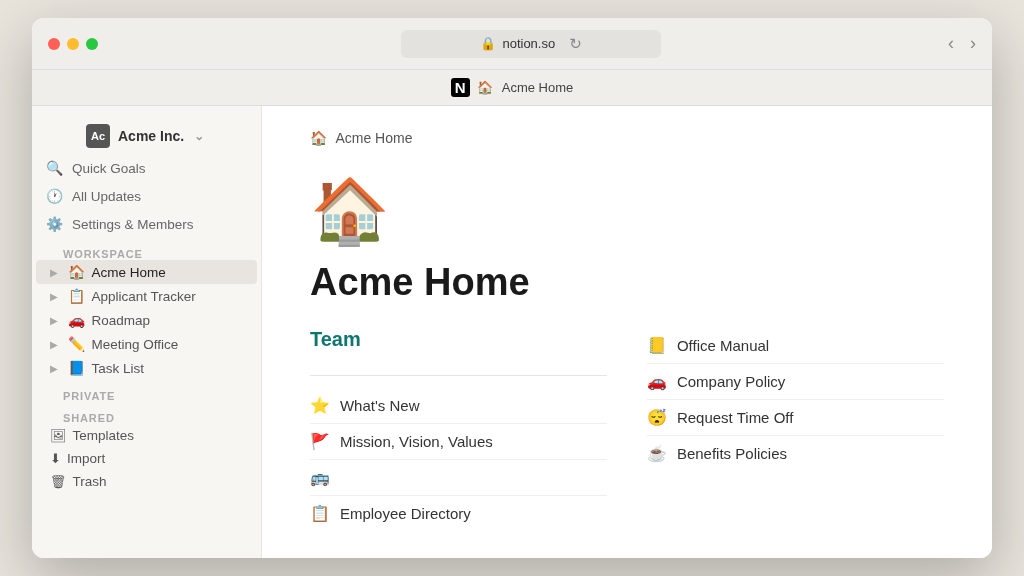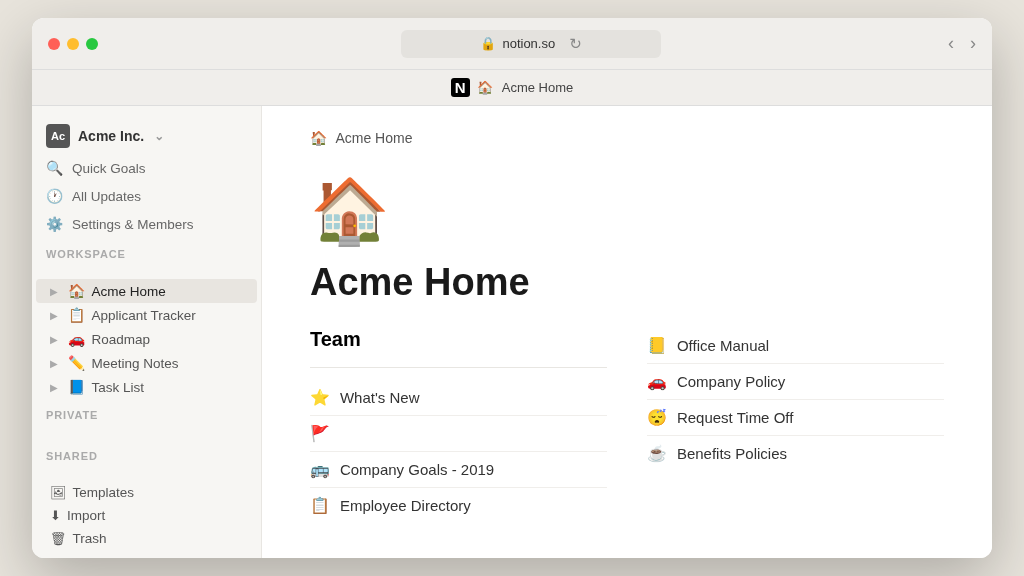--- a/index.html
+++ b/index.html
@@ -119,20 +119,21 @@
       width: 24px;
       height: 24px;
       background: #555;
       border-radius: 4px;
       display: flex;
       align-items: center;
       justify-content: center;
       font-size: 11px;
       color: white;
       font-weight: bold;
+      margin-left: 40px;
     }
     .sidebar-action {
       display: flex;
       align-items: center;
       padding: 5px 14px;
       gap: 8px;
       font-size: 13.5px;
       color: #666;
       cursor: pointer;
     }
@@ -143,22 +144,23 @@
       align-items: center;
       justify-content: center;
       font-size: 14px;
       color: #888;
     }
     .sidebar-section-label {
       font-size: 11px;
       font-weight: 600;
       color: #aaa;
       letter-spacing: 0.08em;
-      padding: 10px 14px 19px;
+      padding: 10px 14px 0;
       text-transform: uppercase;
+      margin-left: 17px;
     }
     .sidebar-item {
       display: flex;
       align-items: center;
       padding: 4px 14px;
       gap: 6px;
       font-size: 13.5px;
       color: #555;
       cursor: pointer;
       border-radius: 4px;
@@ -205,23 +207,23 @@
       margin-bottom: 24px;
     }
     .content-grid {
       display: grid;
       grid-template-columns: 1fr 1fr;
       gap: 40px;
     }
     .content-section h2 {
       font-size: 20px;
       font-weight: 700;
-      color: #000000;
+      color: #0f766e;
       margin-bottom: 12px;
-      padding-bottom: 16px;
+      padding-bottom: 24px;
       border-bottom: 1px solid #e8e6e2;
     }
     .content-list {
       list-style: none;
     }
     .content-list-item {
       display: flex;
       align-items: center;
       gap: 10px;
       padding: 8px 0;
@@ -298,21 +300,21 @@
         <span>Applicant Tracker</span>
       </div>
       <div class="sidebar-item">
         <span class="sidebar-item-chevron">▶</span>
         <span class="sidebar-item-emoji">🚗</span>
         <span>Roadmap</span>
       </div>
       <div class="sidebar-item">
         <span class="sidebar-item-chevron">▶</span>
         <span class="sidebar-item-emoji">✏️</span>
-        <span>Meeting Notes</span>
+        <span>Meeting Office</span>
       </div>
       <div class="sidebar-item">
         <span class="sidebar-item-chevron">▶</span>
         <span class="sidebar-item-emoji">📘</span>
         <span>Task List</span>
       </div>
 
       <div class="sidebar-section-label">PRIVATE</div>
       <div class="sidebar-section-label">SHARED</div>
 
@@ -345,24 +347,24 @@
 
         <div class="content-section">
           <h2>Team</h2>
           <ul class="content-list">
             <li class="content-list-item">
               <span class="content-list-item-emoji">⭐</span>
               <span>What's New</span>
             </li>
             <li class="content-list-item">
               <span class="content-list-item-emoji">🚩</span>
+              <span>Mission, Vision, Values</span>
             </li>
             <li class="content-list-item">
               <span class="content-list-item-emoji">🚌</span>
-              <span>Company Goals - 2019</span>
             </li>
             <li class="content-list-item">
               <span class="content-list-item-emoji">📋</span>
               <span>Employee Directory</span>
             </li>
           </ul>
         </div>
 
         <div class="content-section">
           <ul class="content-list">

